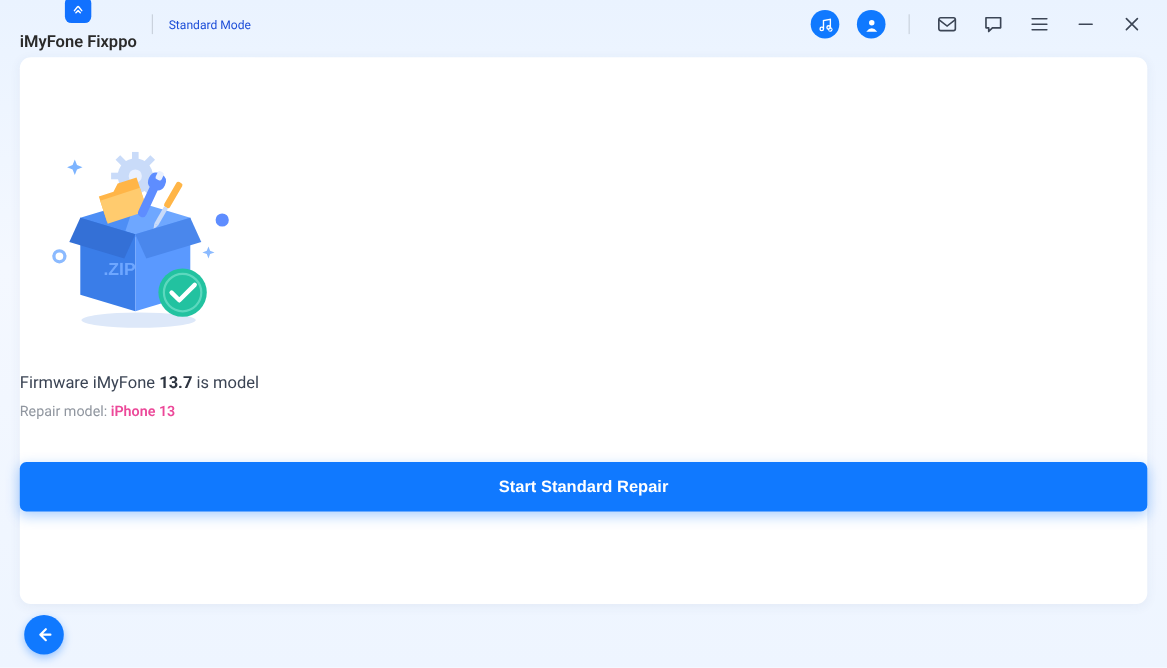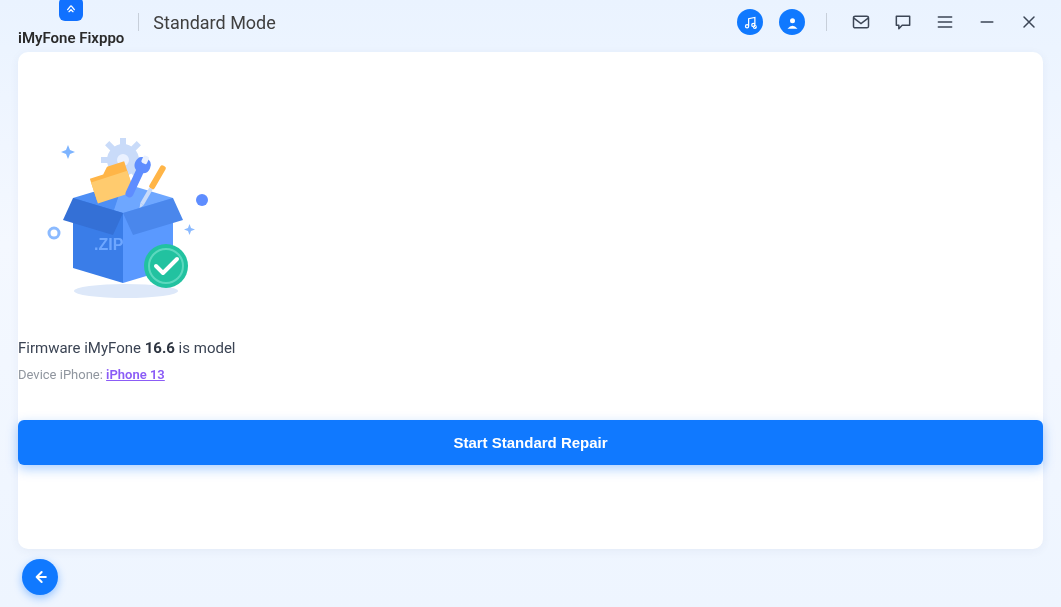--- a/index.html
+++ b/index.html
@@ -31,21 +31,21 @@
       display: flex; align-items: center; justify-content: center;
     }
     .logo svg { width: 16px; height: 16px; }
     .app-title {
       font-size: 15px; font-weight: 600; color: #2a2a2a;
     }
     .vdivider {
       width: 1px; height: 18px; background: #c7cfda;
     }
     .mode-label {
-      font-size: 18px; color: #404040;
+      font-size: 11px; color: #1d4ed8;
     }
     .tb-spacer { flex: 1; }
     .tb-btn {
       width: 28px; height: 28px; display: flex; align-items: center; justify-content: center;
       cursor: pointer; border-radius: 4px;
     }
     .circle-blue {
       width: 26px; height: 26px; border-radius: 50%; background: #1079ff;
       display: flex; align-items: center; justify-content: center;
     }
@@ -62,21 +62,21 @@
       display: flex; flex-direction: column; 
     }
     .illustration { width: 210px; height: 175px; position: relative; }
     .status-line {
       margin-top: 26px; font-size: 15px; color: #3b4454;
     }
     .status-line b { font-weight: 700; color: #2d3440; }
     .device-line {
       margin-top: 10px; font-size: 13px; color: #90969f;
     }
-    .device-line b { color: #8b5cf6; font-weight: 600; text-decoration: underline; }
+    .device-line b { color: #ec4899; font-weight: 600; }
     .primary-btn {
       margin-top: 38px;
       background: #1079ff; color: #fff;
       font-size: 15px; font-weight: 600;
       border: none; border-radius: 6px;
       padding: 14px 16px; cursor: pointer;
       box-shadow: 0 4px 12px rgba(16,121,255,0.35);
     }
     .back-btn {
       position: absolute; left: 22px; bottom: 12px;
@@ -204,24 +204,24 @@
 
         <ellipse cx="108" cy="153" rx="52" ry="7" fill="#dde8f9"></ellipse>
 
         <circle cx="148" cy="128" r="22" fill="#22c2a0"></circle>
         <circle cx="148" cy="128" r="17" fill="none" stroke="#5cd8be" stroke-width="2"></circle>
         <path d="M138 128 l7 7 l14 -14" stroke="#fff" stroke-width="4" fill="none" stroke-linecap="round" stroke-linejoin="round"></path>
       </svg>
     </div>
 
     <div class="status-line">
-      <span>Firmware iMyFone </span><b>16.6</b><span> is model</span>
+      <span>Firmware iMyFone </span><b>13.7</b><span> is model</span>
     </div>
     <div class="device-line">
-      <span>Device iPhone: </span><b>iPhone 13</b>
+      <span>Repair model: </span><b>iPhone 13</b>
     </div>
 
     <button class="primary-btn">Start Standard Repair</button>
   </div>
 </div>
 
 <div class="back-btn">
   <svg width="20" height="20" viewBox="0 0 24 24">
     <path d="M14 6 l-6 6 l6 6 M8 12 h11" stroke="#fff" stroke-width="2.4" fill="none" stroke-linecap="round" stroke-linejoin="round"></path>
   </svg>

